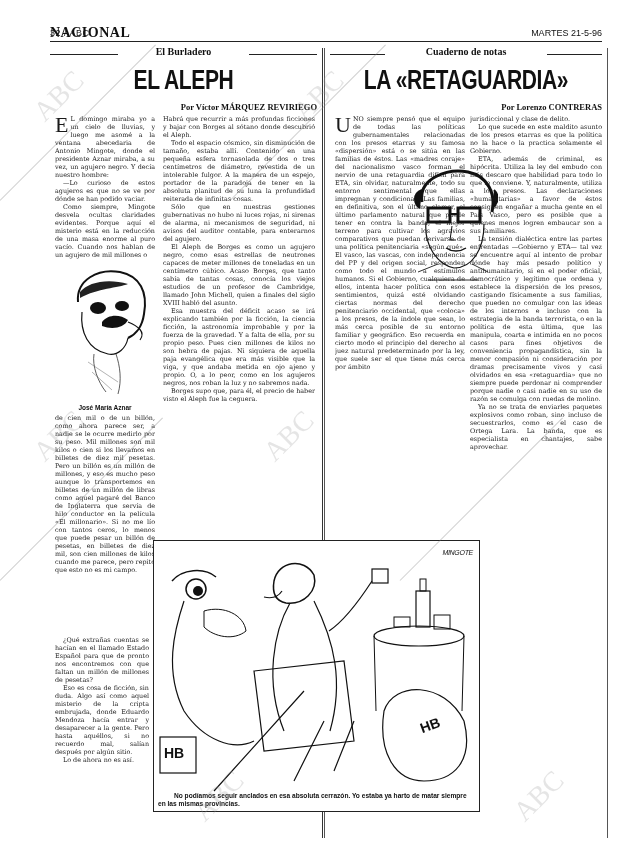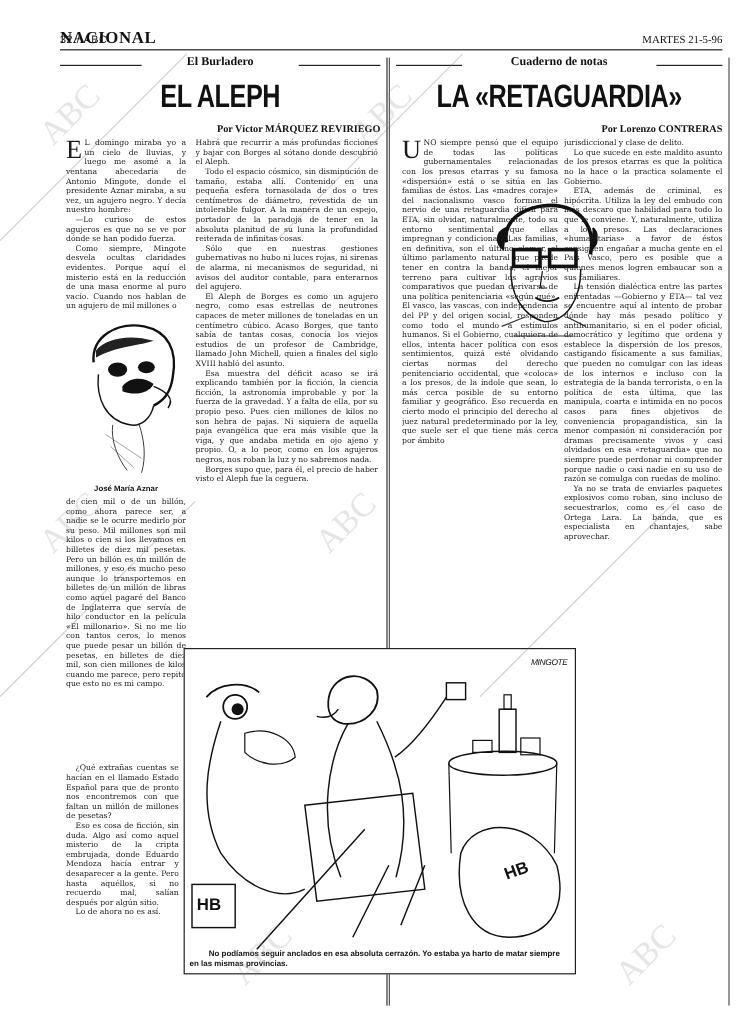--- a/index.html
+++ b/index.html
@@ -2,21 +2,21 @@
 <html><head>
 <meta charset="utf-8">
 <style>
   * { box-sizing: border-box; margin: 0; padding: 0; }
   html, body { width: 620px; height: 846px; background: #ffffff; overflow: hidden; }
   body { position: relative; font-family: "DejaVu Serif", serif; color: #111; }
 
   .page-header { position: absolute; left: 50px; top: 26px; width: 552px; height: 16px; border-bottom: 1.5px solid #222; }
   .page-num { position: absolute; left: 0; top: 2px; font-family: "Liberation Sans", sans-serif; font-size: 9px; letter-spacing: 0.5px; }
   .section-name { position: absolute; left: 0; right: 0; top: -1px; font-family: "Liberation Serif", serif; font-weight: bold; font-size: 14px; letter-spacing: 0.5px; }
-  .page-date { position: absolute; right: 0; top: 2px; font-family: Liberation Serif, serif; font-size: 9px; }
+  .page-date { position: absolute; right: 0; top: 2px; font-family: Liberation Sans, sans-serif; font-size: 9px; }
 
   .kicker { position: absolute; height: 14px; font-family: "Liberation Serif", serif; font-size: 10px; font-weight: bold; text-align: center; }
   .kicker::before, .kicker::after { content: ""; position: absolute; top: 8px; height: 1px; background: #222; }
   .kicker-left { left: 50px; width: 267px; top: 46px; }
   .kicker-left::before { left: 0; width: 68px; }
   .kicker-left::after { right: 0; width: 68px; }
   .kicker-right { left: 330px; width: 272px; top: 46px; }
   .kicker-right::before { left: 0; width: 55px; }
   .kicker-right::after { right: 0; width: 55px; }
 
@@ -61,21 +61,21 @@
 <div class="divider-v-right"></div>
 
 <div class="kicker kicker-left">
   <span>El Burladero</span>
 </div>
 <div class="headline headline-left">EL ALEPH</div>
 <div class="byline byline-left">Por Víctor MÁRQUEZ REVIRIEGO</div>
 
 <div class="col" style="left:55px; top:115px; width:100px; height:146px;">
   <p class="noindent"><span class="dropcap">E</span><span>L domingo miraba yo a un cielo de lluvias, y luego me asomé a la ventana abecedaria de Antonio Mingote, donde el presidente Aznar miraba, a su vez, un agujero negro. Y decía nuestro hombre:</span></p>
-  <p>—Lo curioso de estos agujeros es que no se ve por dónde se han podido fuerza.</p>
+  <p>—Lo curioso de estos agujeros es que no se ve por dónde se han podido vaciar.</p>
   <p>Como siempre, Mingote desvela ocultas claridades evidentes. Porque aquí el misterio está en la reducción de una masa enorme al puro vacío. Cuando nos hablan de un agujero de mil millones o</p>
 </div>
 
 <svg class="portrait" viewBox="0 0 96 136">
   <path d="M20,40 C18,18 40,6 62,10 C82,14 90,30 86,52 C84,66 78,72 70,76" fill="none" stroke="#111" stroke-width="2"></path>
   <path d="M22,30 C30,20 50,16 70,22 C60,26 40,26 22,36 Z" fill="#222"></path>
   <ellipse cx="40" cy="46" rx="8" ry="6" fill="#111"></ellipse>
   <ellipse cx="64" cy="44" rx="7" ry="5" fill="#111"></ellipse>
   <path d="M44,60 C50,52 62,52 70,58 C66,66 54,68 44,64 Z" fill="#111"></path>
   <path d="M70,60 C80,64 88,70 82,78" fill="none" stroke="#111" stroke-width="1.2"></path>

